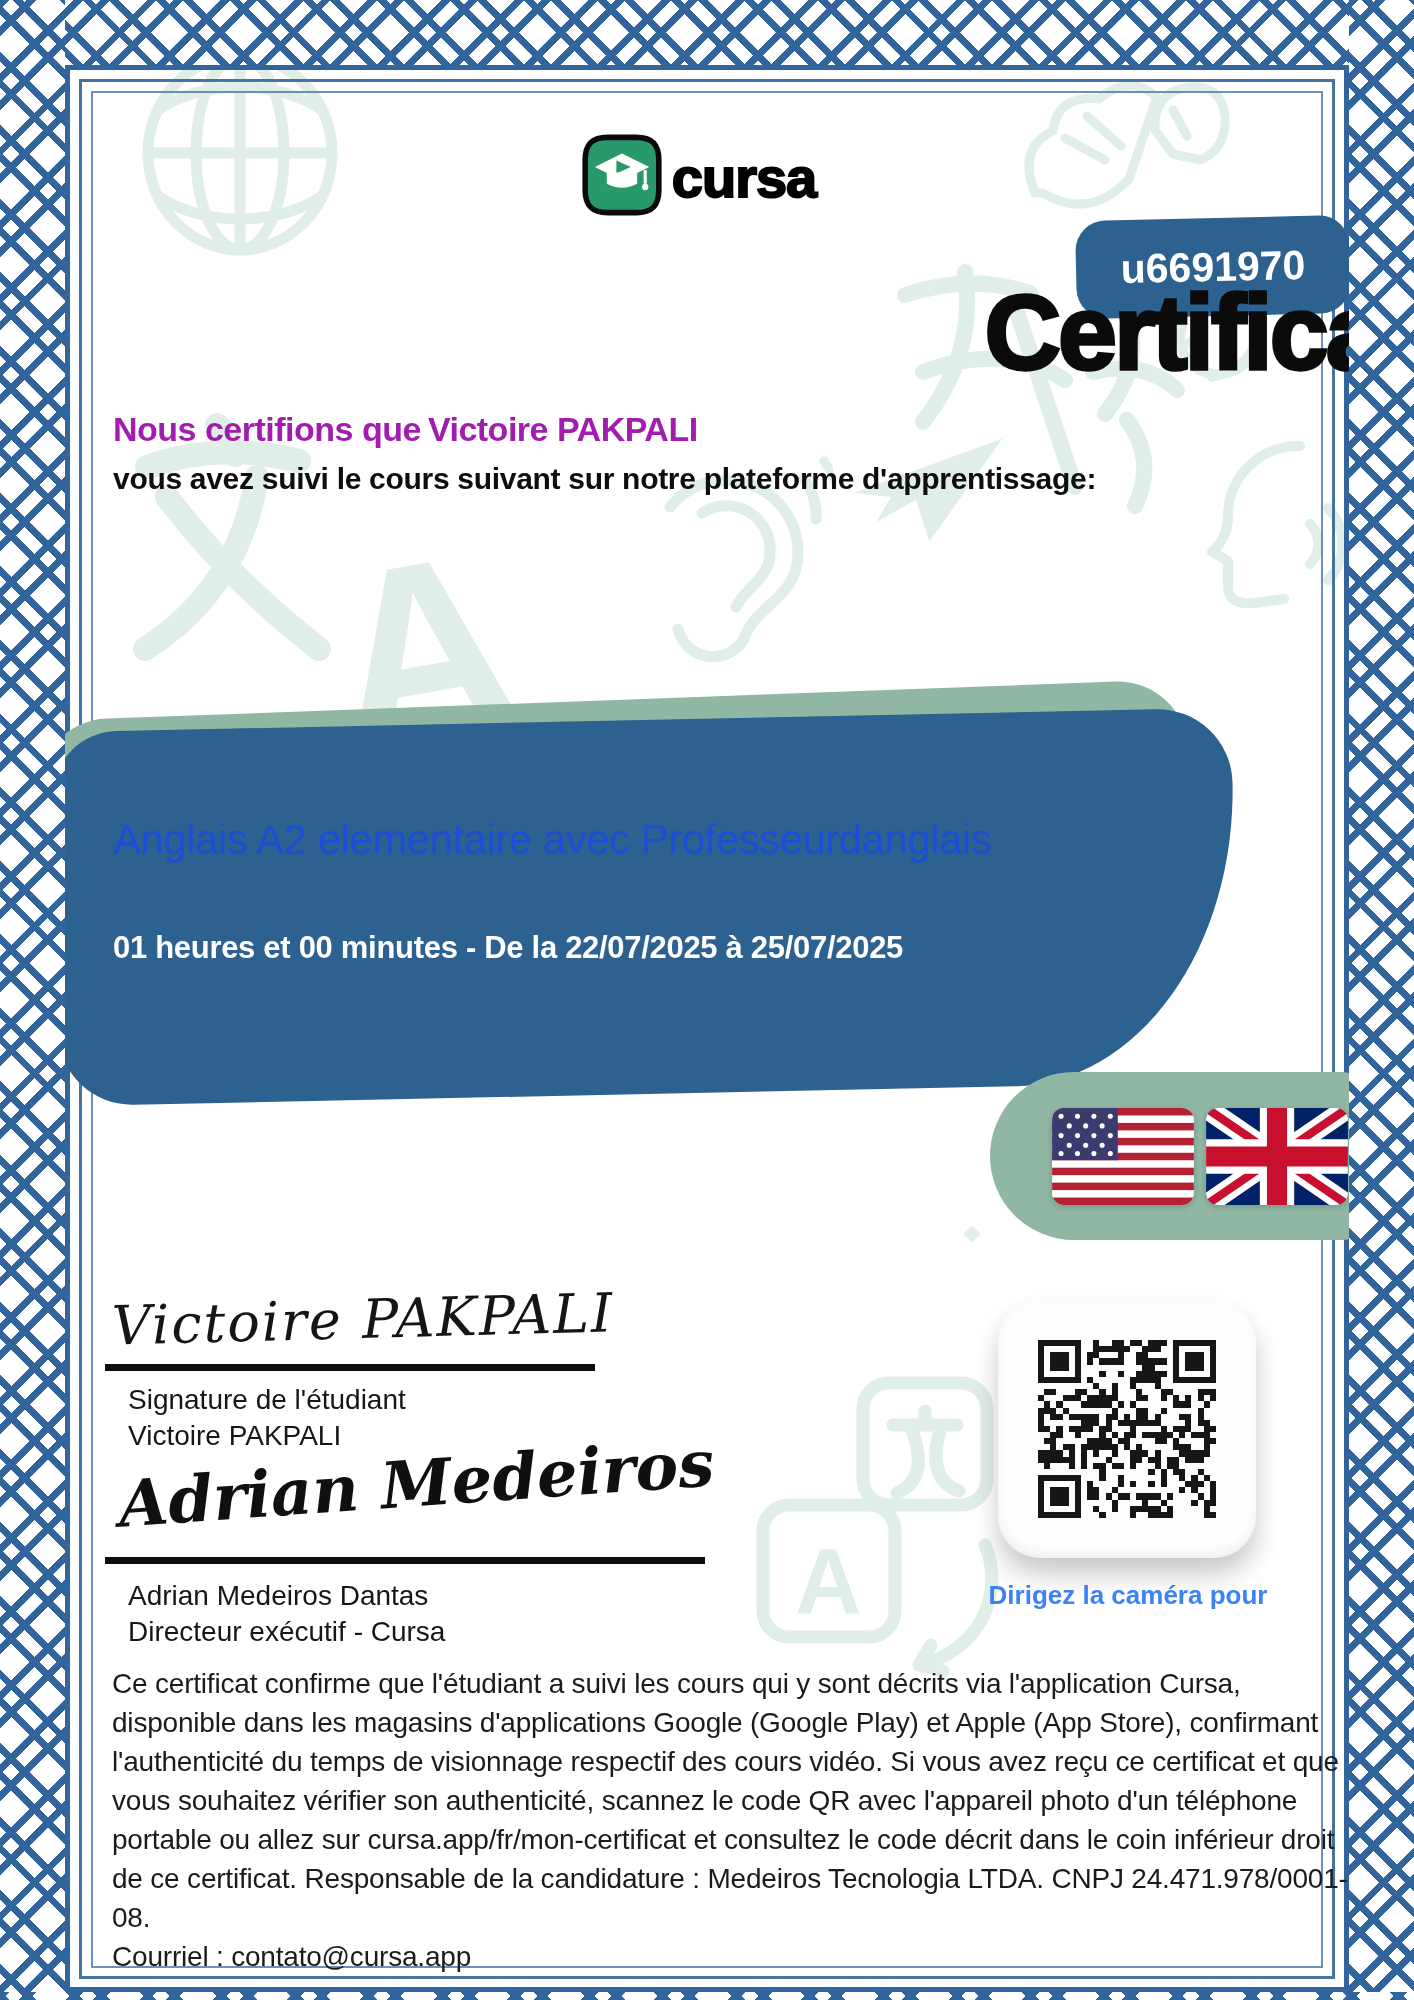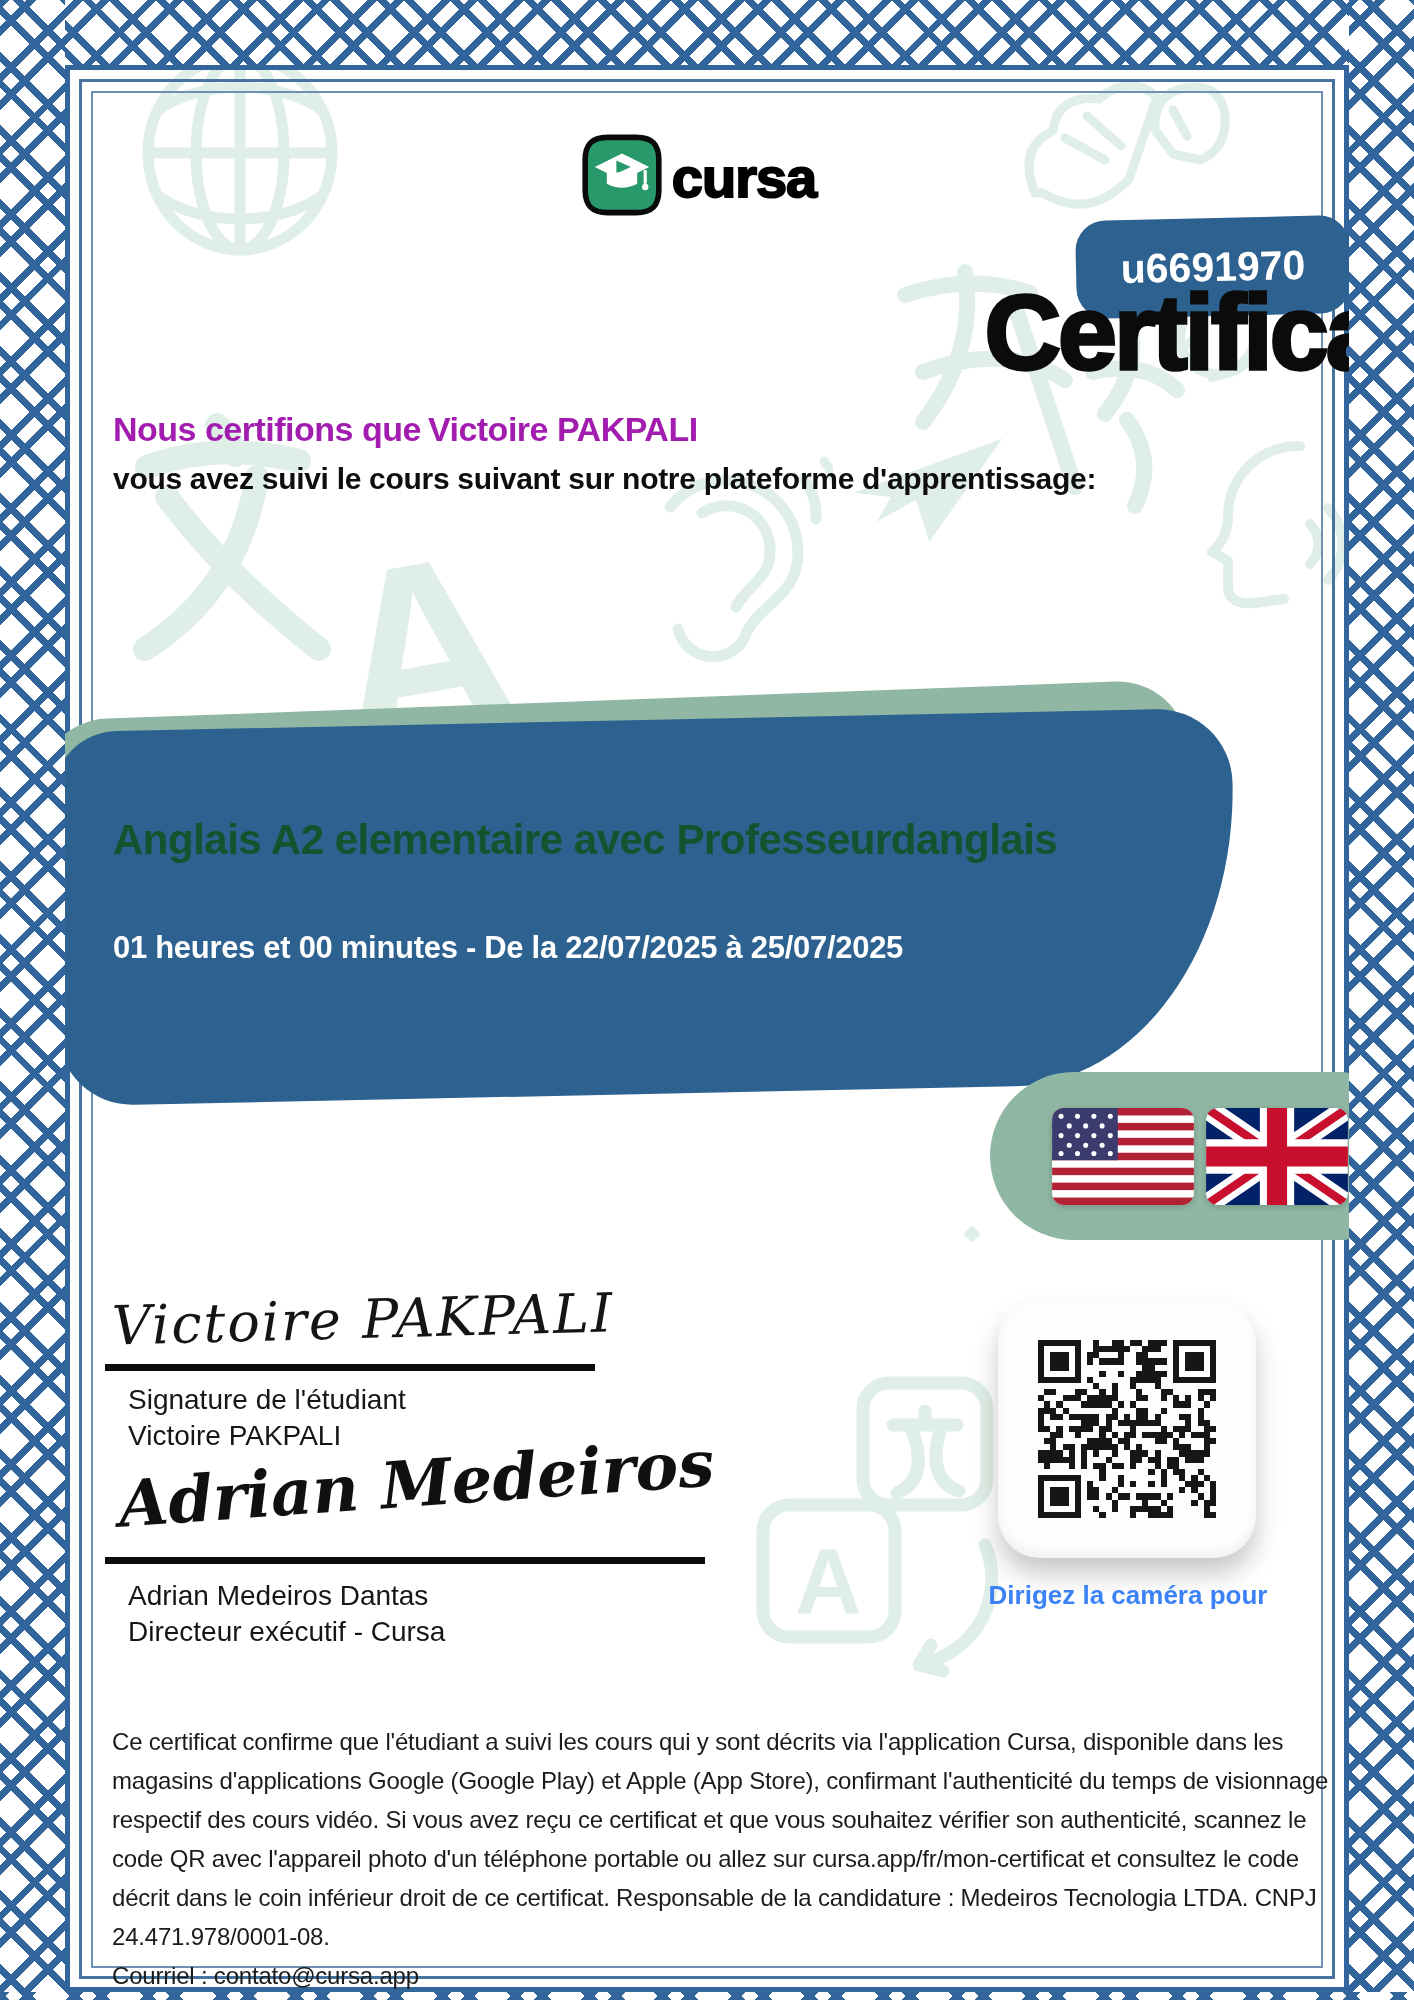--- a/index.html
+++ b/index.html
@@ -39,21 +39,21 @@
   
   .intro1{position:absolute;z-index:4;left:113px;top:410px;font-size:34px;font-weight:700;color:#a21caf;letter-spacing:-0.5px;}
   .intro1 .name{margin-left:7px;}
   .intro2{position:absolute;z-index:4;left:113px;top:462px;font-size:30px;font-weight:700;color:#0e0e0e;letter-spacing:-0.3px;}
 
   
   .banner-sage{position:absolute;z-index:2;left:42px;top:700px;width:1150px;height:332px;background:#8fb7a3;
     border-radius:70px 70px 200px 70px;transform:rotate(-2.1deg);}
   .banner-blue{position:absolute;z-index:2;left:55px;top:720px;width:1180px;height:374px;background:#2d618f;
     border-radius:70px 80px 240px 80px / 70px 80px 320px 80px;transform:rotate(-1.2deg);}
-  .course-title{position:absolute;z-index:4;left:113px;top:816px;color:#14532d;font-size:42px;font-weight:700;letter-spacing:-0.5px;}
+  .course-title{position:absolute;z-index:4;left:113px;top:816px;color:#1d4ed8;font-size:42px;font-weight:400;letter-spacing:-0.5px;}
   .course-details{position:absolute;z-index:4;left:113px;top:894px;color:#fff;font-size:31px;font-weight:700;letter-spacing:-0.3px;margin-top:36px;}
 
   
   .flags-pill{position:absolute;z-index:2;left:990px;top:1072px;width:376px;height:168px;background:#8fb7a3;
     border-radius:90px 26px 26px 90px;}
   .flag{position:absolute;top:36px;width:142px;height:97px;border-radius:12px;overflow:hidden;box-shadow:0 2px 6px rgba(0,0,0,.18);}
   .flag svg{display:block;}
   .flag-us{left:62px;}
   .flag-uk{left:216px;}
 
@@ -71,22 +71,22 @@
   .sig-text{position:absolute;z-index:4;font-size:28px;color:#161616;margin-left:16px;}
   .sig-label-1{left:112px;top:1384px;}
   .sig-name-1{left:112px;top:1420px;}
   .sig-script-2{position:absolute;z-index:4;left:118px;top:1446px;font-family:"DejaVu Serif",serif;font-style:italic;
     font-size:64px;font-weight:700;color:#101010;transform:rotate(-4deg);white-space:nowrap;}
   .sig-line-2{position:absolute;z-index:4;left:105px;top:1557px;width:600px;height:7px;background:#0c0c0c;}
   .sig-name-2{left:112px;top:1580px;}
   .sig-title-2{left:112px;top:1616px;}
 
   
-  .footer{position:absolute;z-index:4;left:112px;top:1722px;width:1240px;
-    font-size:24px;line-height:39px;color:#1b1b1b;letter-spacing:-0.2px;}
+  .footer{position:absolute;z-index:4;left:112px;top:1664px;width:1240px;
+    font-size:28px;line-height:39px;color:#1b1b1b;letter-spacing:-0.2px;}
   .footer p{margin:0;}
 </style>
 </head>
 <body>
 
 <div class="page">
 
   <div class="wm" style="left:140px;top:48px;">
     <svg width="200" height="210" viewBox="0 0 200 210" fill="none" stroke="#dfeee6" stroke-width="11" stroke-linecap="round">
       <ellipse cx="100" cy="105" rx="92" ry="97"></ellipse>

